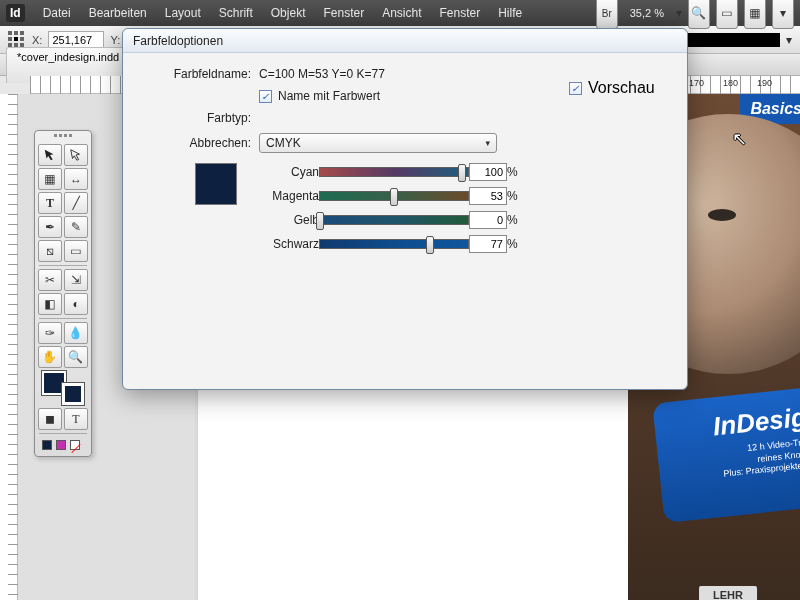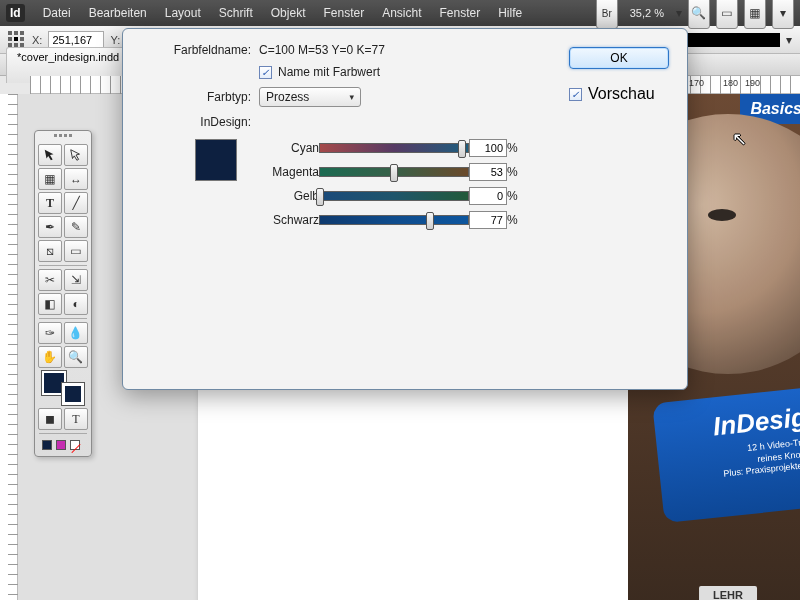--- a/index.html
+++ b/index.html
@@ -154,21 +154,21 @@
 </div>
 
 <div class="doctab">
   <span>*cover_indesign.indd</span>
 </div>
 
 <div class="ruler-h">
     <div class="ticks"></div>
   <span class="rnum" style="right:96px">170</span>
   <span class="rnum" style="right:62px">180</span>
-  <span class="rnum" style="right:40px">190</span>
+  <span class="rnum" style="right:28px">190</span>
 </div>
 <div class="ruler-v">
     <div class="ticks"></div>
   </div>
 
 <div class="canvas">
   <div class="page"></div>
   <div class="spread-right">
     <div class="basics">Basics &amp;</div>
     <div class="face"></div>
@@ -285,41 +285,42 @@
   <div class="bottom">
     <div class="chip" style="background:#0d2040;border:1px solid #555"></div>
     <div class="chip" style="background:#c52fb1;border:1px solid #555"></div>
     <div class="chip" style="background:#fff;border:1px solid #555;position:relative">
         <i style="position:absolute;left:-1px;top:7px;width:12px;height:1px;background:red;transform:rotate(-45deg)"></i>
       </div>
   </div>
 </div>
 
 <div class="dialog">
+  <div class="titlebar">Farbfeldoptionen</div>
   <div class="body">
     <div class="form">
       <div class="formrow">
         <div class="flab"><span class="u">Farbfeldname:</span></div>
         <div>C=100 M=53 Y=0 K=77</div>
       </div>
       <div class="formrow">
         <div class="flab"></div>
         <label class="chk">
           <i>✓</i>
           <span>Name mit Farbwert</span>
         </label>
       </div>
       <div class="formrow">
         <div class="flab"><span>Farbtyp:</span></div>
-        <div class="sel small tri">
-            <span>Prozess</span>
-          </div>
       </div>
       <div class="formrow">
-        <div class="flab"><span class="u">InDesign:</span></div>
+        <div class="flab"><span class="u">Abbrechen:</span></div>
+        <div class="sel wide tri">
+            <span>CMYK</span>
+          </div>
       </div>
 
       <div class="formrow" style="align-items:flex-start;margin-top:10px">
         <div class="flab" style="display:flex;justify-content:flex-end">
             <div class="colorprev"></div>
           </div>
         <div class="sliders">
           <div class="srow">
             <span class="slab"><span class="u">Cyan</span></span>
             <div class="track gc">
@@ -350,21 +351,20 @@
                 <div class="thumb" style="left:calc(74% - 4px)"></div>
               </div>
             <input value="77" style="">
             <span class="pct">%</span>
           </div>
         </div>
       </div>
     </div>
 
     <div class="sidebtns">
-      <div class="btn primary">OK</div>
       <label class="chk previewchk">
         <i>✓</i>
         <span>Vorschau</span>
       </label>
     </div>
   </div>
 </div>
 
 <div class="cursor">↖</div>
 

